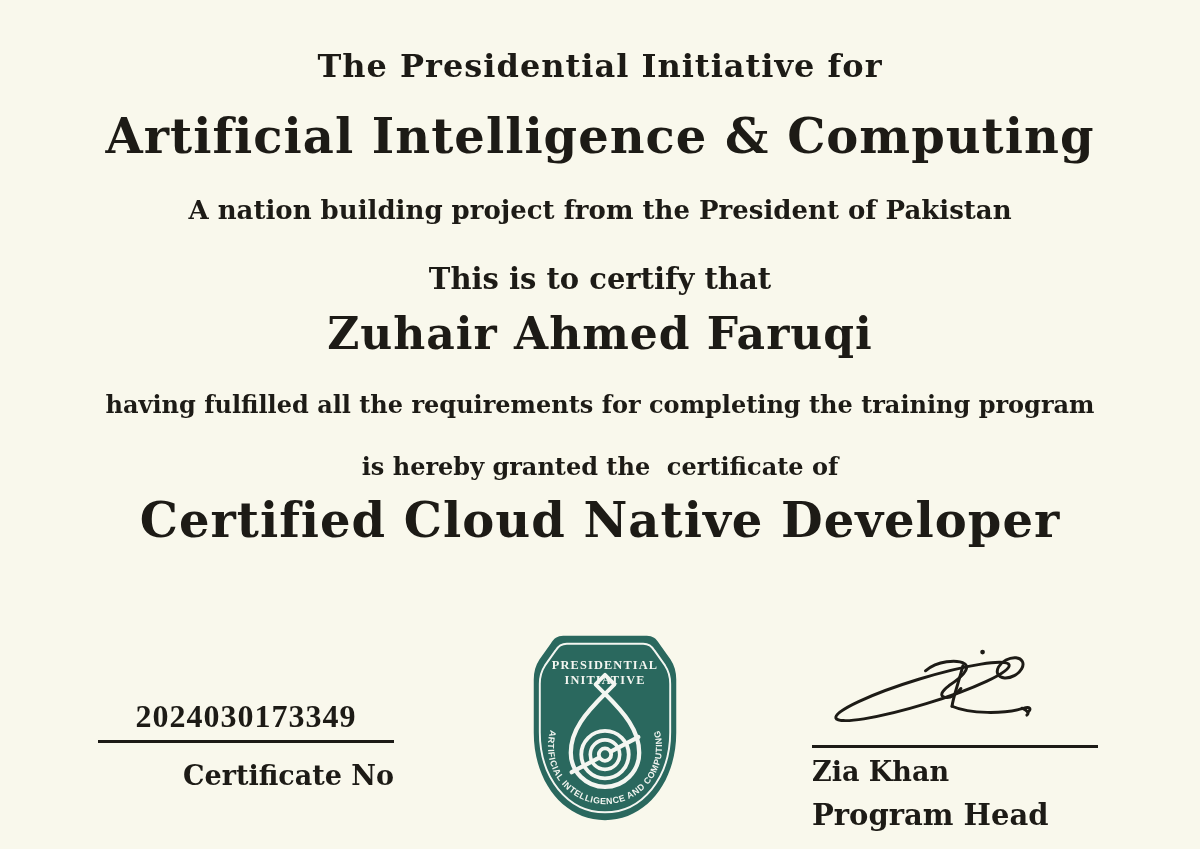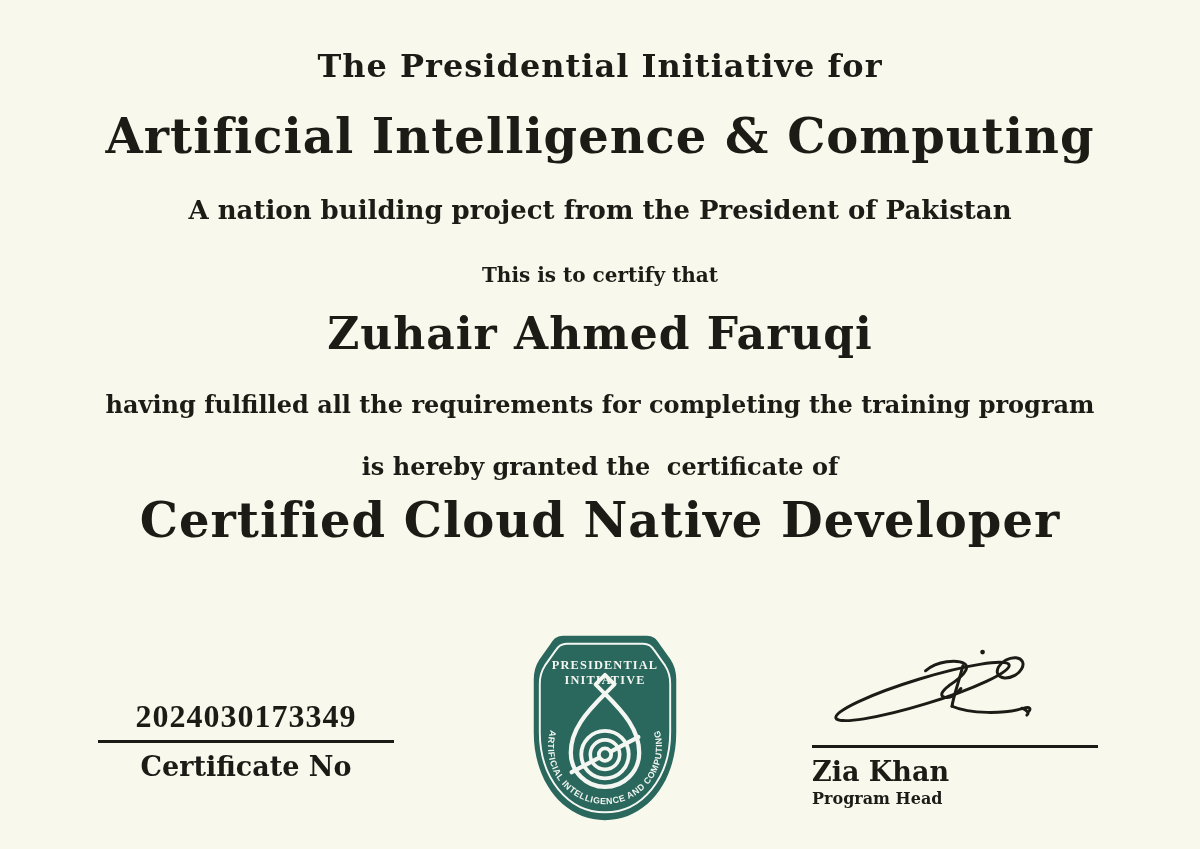--- a/index.html
+++ b/index.html
@@ -8,45 +8,45 @@
     width:1200px;height:849px;
     background:#f9f8ec;
     font-family:"DejaVu Serif","Liberation Serif",serif;
     color:#1d1b16;
     overflow:hidden;
   }
   .cline{position:absolute;left:0;right:0;text-align:center;line-height:1;font-weight:bold;}
   .title-line1{top:50px;font-size:32px;letter-spacing:1px;}
   .title-line2{top:112px;font-size:48px;letter-spacing:1px;}
   .subtitle{top:197px;font-size:26px;}
-  .certify-line{top:265px;font-size:20px;}
+  .certify-line{top:265px;font-size:29px;}
   .recipient-name{top:312px;font-size:44px;letter-spacing:1px;}
   .fulfillment-line{top:393px;font-size:24px;}
   .grant-line{top:455px;font-size:24px;white-space:pre;}
   .certificate-title{top:496px;font-size:48px;letter-spacing:1px;}
   .date-line{top:581px;font-size:26px;}
 
   .certno-block{
     position:absolute;left:98px;top:698px;width:296px;text-align:center;
   }
   .certno-number{
     font-family:"Liberation Serif",serif;font-weight:bold;
     font-size:32px;line-height:36px;letter-spacing:1px;
   }
   .divider{height:3px;background:#1d1b16;margin-top:6px;}
-  .certno-label{font-size:27px;font-weight:bold;line-height:1;margin-top:10px;}
+  .certno-label{font-size:27px;font-weight:bold;line-height:1;margin-top:19px;text-align:right;}
 
   .seal-block{position:absolute;left:529px;top:633px;width:152px;height:190px;}
 
   .signature-block{
     position:absolute;left:812px;top:640px;width:286px;text-align:left;
   }
   .signature-scrawl{display:block;margin:0 auto;}
   .signer-name{font-size:27px;font-weight:bold;line-height:1;margin-top:10px;}
-  .signer-title{font-size:16px;font-weight:bold;line-height:1;margin-top:6px;}
+  .signer-title{font-size:29px;font-weight:bold;line-height:1;margin-top:16px;}
 </style>
 </head>
 <body>
 
 <div class="certificate">
 
   <div class="cline title-line1">The Presidential Initiative for</div>
   <div class="cline title-line2">Artificial Intelligence &amp; Computing</div>
   <div class="cline subtitle">A nation building project from the President of Pakistan</div>
 

